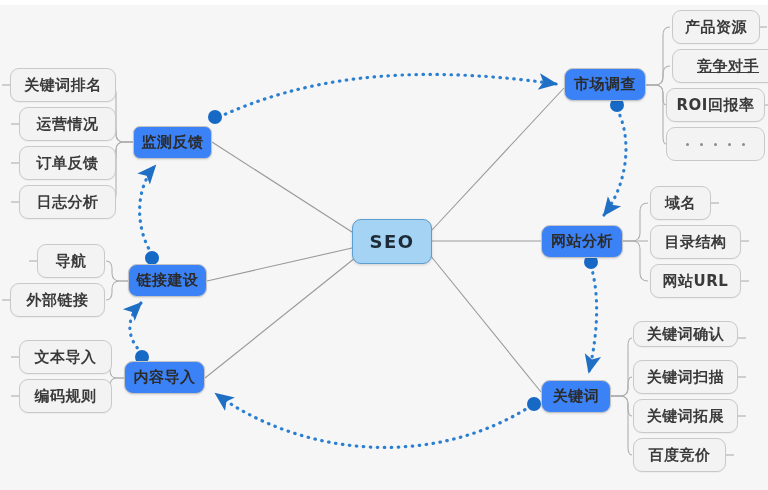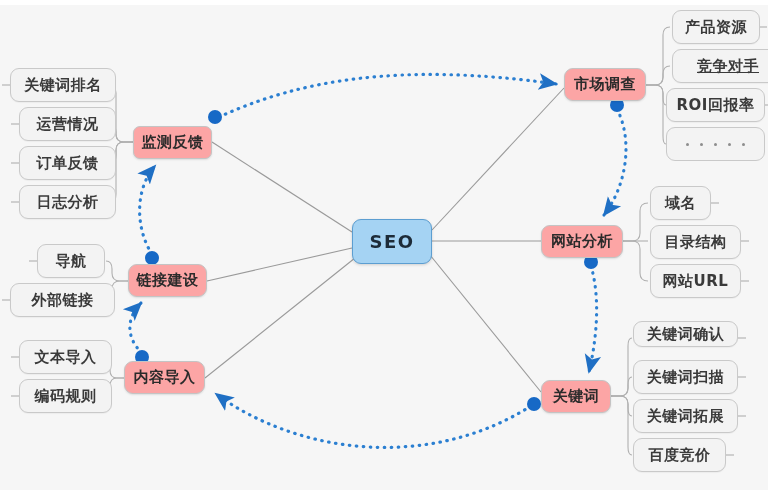--- a/index.html
+++ b/index.html
@@ -40,21 +40,21 @@
   }
   .node.leaf {
     background: #f3f3f3;
     border: 1px solid #c9c9c9;
     color: #3a3a3a;
     font-size: 15px;
     font-weight: 600;
     box-shadow: 0 1px 1px rgba(0,0,0,0.04);
   }
   .node.branch {
-    background: #fca5a5;
+    background: #3b82f6;
     border: 1px solid #c4c4c4;
     color: #2b2b2b;
     font-size: 15px;
     font-weight: 700;
     box-shadow: 0 1px 2px rgba(0,0,0,0.10);
   }
   .node.center {
     background: #a5d3f3;
     border: 1px solid #5c9ed1;
     color: #1d2b38;
@@ -168,21 +168,21 @@
   <div class="node center" style="left: 352px; top: 219px; width: 80px; height: 45px;">SEO</div>
 
   <div class="node branch" style="left: 133px; top: 126px; width: 79px; height: 33px; border-radius: 7px;">监测反馈</div>
   <div class="node leaf" style="left: 10px; top: 68px; width: 106px; height: 34px;">关键词排名</div>
   <div class="node leaf" style="left: 19px; top: 107px; width: 97px; height: 34px;">运营情况</div>
   <div class="node leaf" style="left: 19px; top: 146px; width: 97px; height: 34px;">订单反馈</div>
   <div class="node leaf" style="left: 19px; top: 185px; width: 97px; height: 34px;">日志分析</div>
 
   <div class="node branch" style="left: 128px; top: 264px; width: 79px; height: 33px;">链接建设</div>
   <div class="node leaf" style="left: 37px; top: 244px; width: 68px; height: 34px;">导航</div>
-  <div class="node leaf" style="left: 10px; top: 283px; width: 105px; height: 34px;">外部链接</div>
+  <div class="node leaf" style="left: 10px; top: 283px; width: 95px; height: 34px;">外部链接</div>
 
   <div class="node branch" style="left: 124px; top: 361px; width: 81px; height: 33px;">内容导入</div>
   <div class="node leaf" style="left: 19px; top: 379px; width: 93px; height: 34px;">编码规则</div>
   <div class="node leaf" style="left: 19px; top: 340px; width: 93px; height: 34px;">文本导入</div>
 
   <div class="node branch" style="left: 564px; top: 68px; width: 82px; height: 33px;">市场调查</div>
   <div class="node leaf" style="left: 672px; top: 10px; width: 88px; height: 34px;">产品资源</div>
   <div class="node leaf" style="left: 672px; top: 49px; width: 112px; height: 34px; text-decoration: underline;">竞争对手</div>
   <div class="node leaf" style="left: 666px; top: 88px; width: 99px; height: 34px;">ROI回报率</div>
   <div class="node dots" style="left: 666px; top: 127px; width: 99px; height: 34px;">

